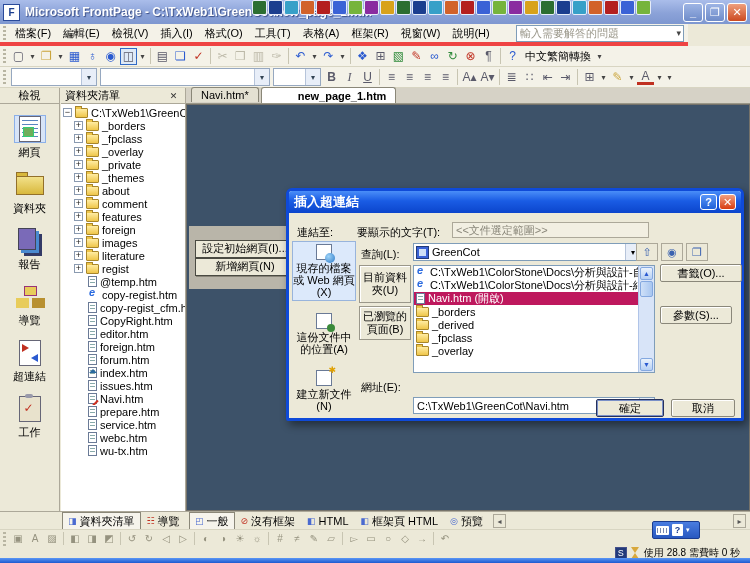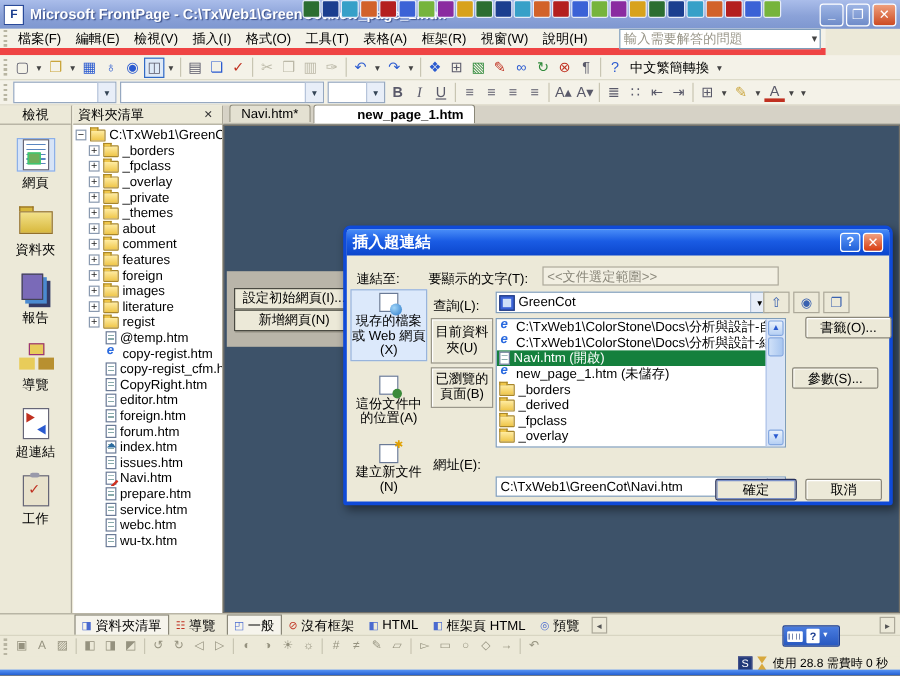--- a/index.html
+++ b/index.html
@@ -22,21 +22,21 @@
   .oi:nth-child(9n+7){background:#76b43c}.oi:nth-child(9n+8){background:#8a2ca0}
   .oi:nth-child(9n+9){background:#d8a21c}
   .winbtns{margin-left:auto;display:flex;gap:2px;z-index:4;}
   .wbtn{width:20px;height:19px;border:1px solid #fff;border-radius:3px;color:#fff;font-weight:bold;
     font-size:11px;display:flex;align-items:center;justify-content:center;
     background:linear-gradient(#9db4e4,#6f8cc9);box-sizing:border-box;}
   .wbtn.close{background:linear-gradient(#ef9f7d,#cc4a21);}
 
   
   .menubar{position:absolute;left:0;top:24px;width:688px;height:22px;background:#f4f2e8;
-    border-bottom:6px solid #ef4444;display:flex;align-items:center;box-sizing:border-box;padding-right:4px;}
+    border-bottom:4px solid #ef4444;display:flex;align-items:center;box-sizing:border-box;padding-right:4px;}
   .grip{width:3px;height:14px;margin:0 3px;background:repeating-linear-gradient(180deg,#b8b5a2 0 2px,transparent 2px 4px);flex:none;}
   .menu-item{padding:3px 6px;white-space:nowrap;}
   .qbox{margin-left:auto;width:168px;height:17px;background:#fff;border:1px solid #7f9db9;
     display:flex;align-items:center;box-sizing:border-box;padding-left:3px;flex:none;}
   .qtext{color:#9a978a;white-space:nowrap;overflow:hidden;flex:1;}
   .qarr{color:#444;font-size:9px;padding:0 2px;}
 
   
   .toolbar{position:absolute;left:0;width:750px;height:21px;background:#f4f2e8;
     border-bottom:1px solid #d8d5c2;display:flex;align-items:center;gap:1px;box-sizing:border-box;}
@@ -206,35 +206,35 @@
   .sbtn{width:22px;height:18px;background:#ece9d8;border:1px solid #aca899;display:flex;align-items:center;
     justify-content:center;font-size:11px;box-sizing:border-box;color:#3a62b0;}
   .sidecol{position:absolute;left:70px;top:52px;width:52px;}
   .sidebtn{width:52px;background:#ece9d8;border:1px solid #9a978a;box-shadow:1px 1px 0 #fff inset;
     text-align:center;margin-bottom:3px;display:flex;align-items:center;justify-content:center;
     line-height:13px;box-sizing:border-box;padding:2px 1px;}
   .sb1{height:38px;}.sb2{height:34px;}.sb3{height:34px;}
   .filelist{position:absolute;left:124px;top:52px;width:242px;height:108px;background:#fff;
     border:1px solid #7f9db9;box-sizing:border-box;overflow:hidden;}
   .drow{height:13px;display:flex;align-items:center;padding-left:2px;white-space:nowrap;overflow:hidden;width:224px;}
-  .drow.sel{background:#15803d;color:#fff;}
+  .drow.sel{background:#be185d;color:#fff;}
   .vscroll{position:absolute;right:0;top:0;width:16px;height:106px;background:#d8e4f8;
     border-left:1px solid #b0c4e8;box-sizing:border-box;}
   .sarr{position:absolute;left:1px;width:13px;height:13px;background:linear-gradient(#eaf2fc,#b6d0f4);
     border:1px solid #84a8e0;border-radius:2px;color:#2a5ad0;font-size:7px;display:flex;align-items:center;
     justify-content:center;box-sizing:border-box;}
   .sarr.up{top:1px;}.sarr.dn{bottom:1px;}
   .sthumb{position:absolute;left:1px;top:15px;width:13px;height:16px;border-radius:2px;
     background:linear-gradient(90deg,#cfe0f8,#a8c6f0);border:1px solid #84a8e0;box-sizing:border-box;}
   .addr{position:absolute;left:124px;top:164px;width:242px;height:17px;background:#fff;
     border:1px solid #7f9db9;display:flex;align-items:center;box-sizing:border-box;padding-left:3px;white-space:nowrap;overflow:hidden;margin-top:20px;}
   .dbtn{position:absolute;background:#ece9d8;border:1px solid #8a877a;border-radius:2px;
     display:flex;align-items:center;justify-content:center;box-sizing:border-box;white-space:nowrap;
     box-shadow:1px 1px 0 #fff inset;}
-  .bk{left:382px;top:51px;width:72px;height:18px;}
+  .bk{left:371px;top:51px;width:82px;height:18px;}
   .pm{left:371px;top:93px;width:72px;height:18px;}
   .ok{left:307px;top:186px;width:68px;height:18px;border:1px solid #26305a;box-shadow:0 0 0 1px #7a90c8 inset;}
   .cancel{left:382px;top:186px;width:64px;height:18px;}
 </style>
 </head>
 <body>
 
 <div class="screen">
 
   <div class="titlebar">
@@ -637,24 +637,20 @@
             <span class="ticon"></span>
             <span>C:\TxWeb1\ColorStone\Docs\分析與設計-自</span>
           </div>
             <div class="drow ie">
             <span class="ticon"></span>
             <span>C:\TxWeb1\ColorStone\Docs\分析與設計-結</span>
           </div>
             <div class="drow page sel">
             <span class="ticon"></span>
             <span>Navi.htm (開啟)</span>
-          </div>
-            <div class="drow ie">
-            <span class="ticon"></span>
-            <span>new_page_1.htm (未儲存)</span>
           </div>
             <div class="drow fold">
             <span class="ticon"></span>
             <span>_borders</span>
           </div>
             <div class="drow fold">
             <span class="ticon"></span>
             <span>_derived</span>
           </div>
             <div class="drow fold">

